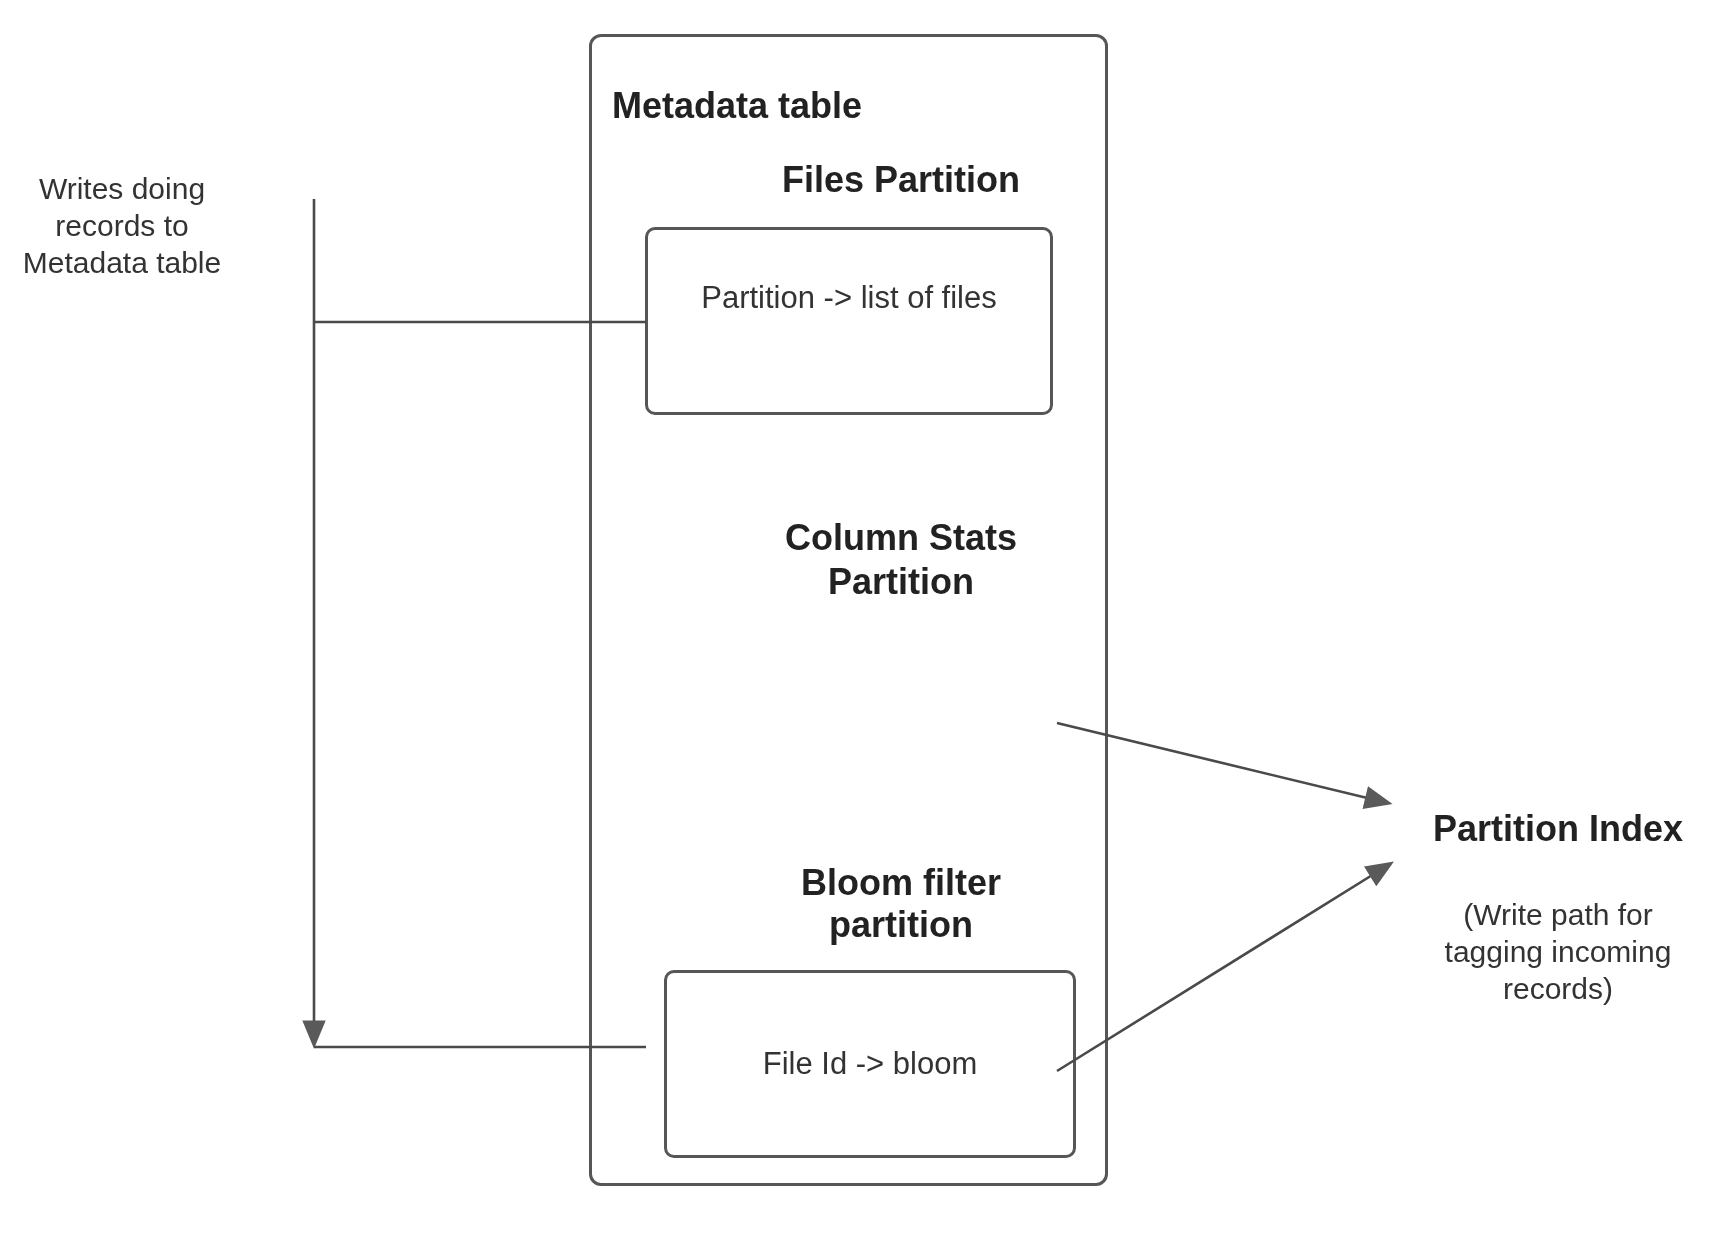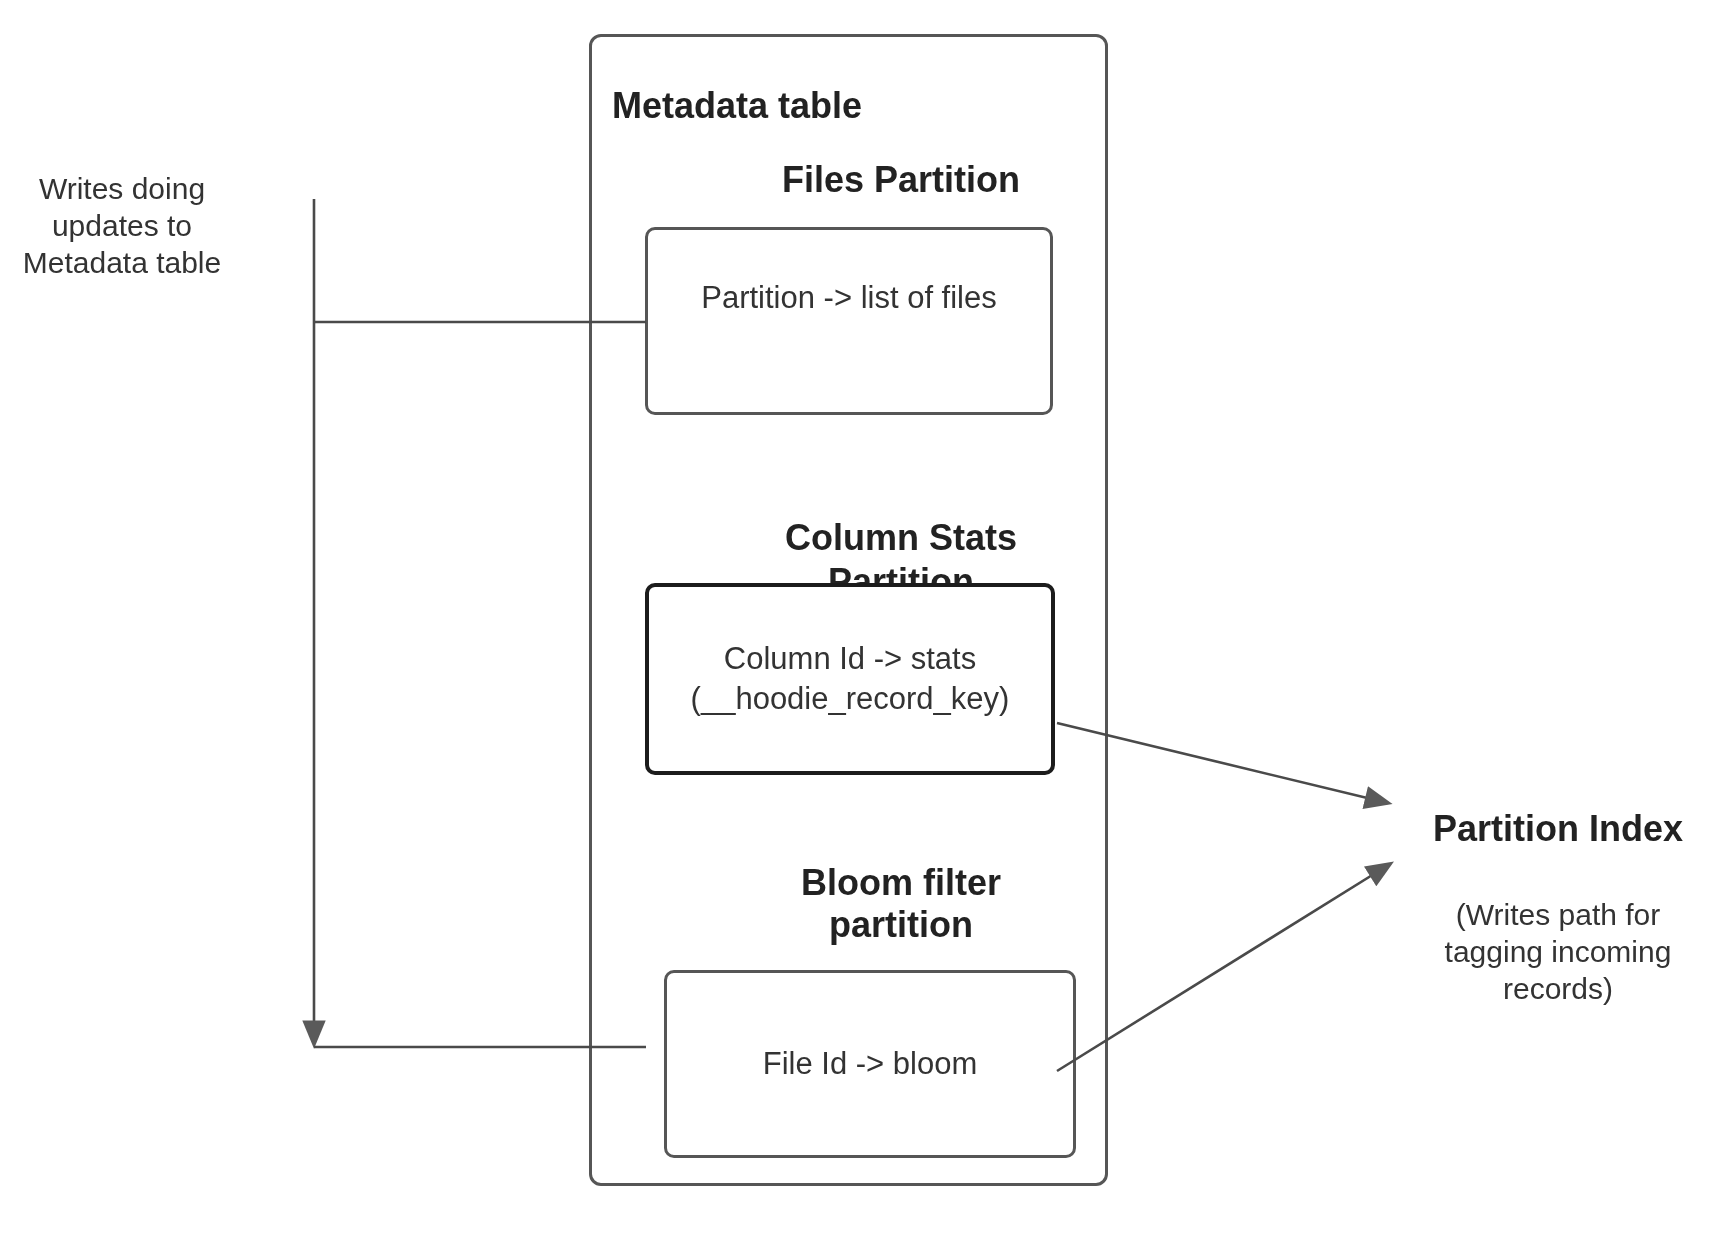--- a/index.html
+++ b/index.html
@@ -84,42 +84,38 @@
       </marker>
     </defs>
     <line x1="314" y1="199" x2="314" y2="1044" marker-end="url(#arrow)"></line>
     <line x1="314" y1="322" x2="646" y2="322"></line>
     <line x1="314" y1="1047" x2="646" y2="1047"></line>
     <line x1="1057" y1="723" x2="1388" y2="803" marker-end="url(#arrow)"></line>
     <line x1="1057" y1="1071" x2="1390" y2="864" marker-end="url(#arrow)"></line>
   </svg>
 
   <div class="note">Writes doing
-updates to
+records to
 Metadata table</div>
 
   <div class="bigbox"></div>
   <div class="table-title">Metadata table</div>
 
   <div class="heading heading-files">Files Partition</div>
   <div class="innerbox box-files">
     <span class="body">Partition -&gt; list of files</span>
   </div>
 
   <div class="heading heading-stats">Column Stats
 Partition</div>
-  <div class="innerbox emphasis box-stats">
-    <span class="body">Column Id  -&gt; stats
-(__hoodie_record_key)</span>
-  </div>
 
   <div class="heading heading-bloom">Bloom filter
 partition</div>
   <div class="innerbox box-bloom">
     <span class="body">File Id -&gt; bloom</span>
   </div>
 
   <div class="index-title">Partition Index</div>
-  <div class="index-caption">(Writes path for
+  <div class="index-caption">(Write path for
 tagging incoming
 records)</div>
 
 </div>
 
 </body></html>

